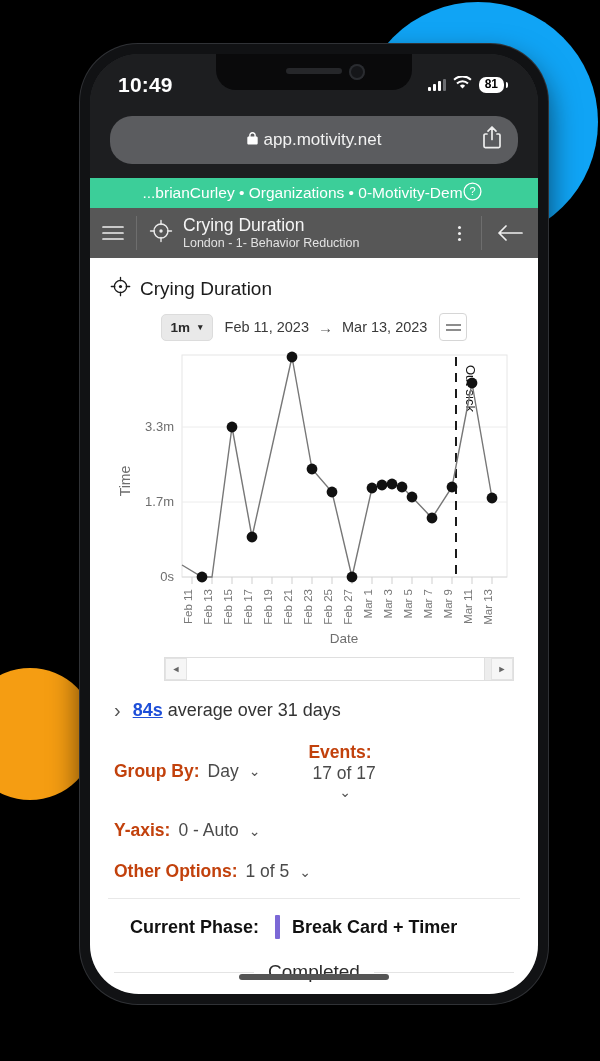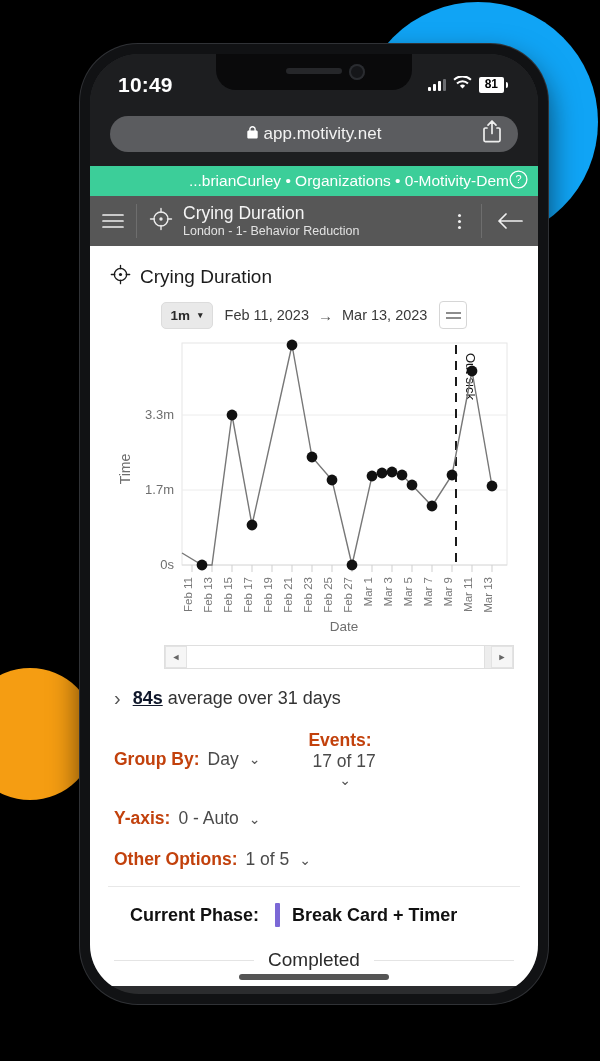--- a/index.html
+++ b/index.html
@@ -49,38 +49,38 @@
             border-radius: 50%; background: #151619; box-shadow: inset 0 0 0 2px #2a2c30; }
   #status-right { display: flex; align-items: center; gap: 7px; padding-top: 4px; }
   .bars { display: flex; align-items: flex-end; gap: 2px; height: 12px; }
   .bars i { display: block; width: 3px; background: #fff; border-radius: 1px; }
   .bars i:nth-child(1) { height: 4px; }
   .bars i:nth-child(2) { height: 7px; }
   .bars i:nth-child(3) { height: 10px; }
   .bars i:nth-child(4) { height: 12px; background: #6c6e72; }
   #battery {
     background:#fff; color:#000; font-size:12px; font-weight:700;
-    border-radius: 2px; padding: 1px 6px 2px; line-height:1.15;
+    border-radius: 7px; padding: 1px 6px 2px; line-height:1.15;
   }
   #battery-tip { width:2px; height:6px; background:#fff; border-radius:0 2px 2px 0; margin-left:-5px;}
 
   
   #url-bar-wrap { background:#1d1e20; padding: 4px 20px 14px; }
   #url-bar {
-    height: 36px; background: #5b5c5f; border-radius: 22px;
+    height: 48px; background: #5b5c5f; border-radius: 22px;
     display:flex; align-items:center; justify-content:center; position:relative;
     color:#f2f2f2; font-size:17px;
   }
   #url-text { display:flex; align-items:center; gap:6px; }
   #share-icon { position:absolute; right:16px; top:50%; transform:translateY(-50%); }
 
   
   #breadcrumb {
     background: #3CCE99; height: 30px; display:flex; align-items:center;
-    justify-content:flex-end; padding: 0 10px 0 6px; color:#fff;
+    justify-content:center; padding: 0 10px 0 6px; color:#fff;
     font-size: 15.5px; white-space: nowrap; overflow:hidden;
   }
   #breadcrumb-text { overflow:hidden; text-overflow:clip; }
   #help-icon { flex:0 0 auto; }
 
   
   #app-header {
     background: #575757; height: 50px; display:flex; align-items:center; color:#fff;
   }
   #hamburger { width: 46px; display:flex; align-items:center; justify-content:center; flex:0 0 auto; }
@@ -125,21 +125,21 @@
     display:flex; align-items:stretch;
   }
   .scroll-btn { width:22px; background:#f6f6f6; border:1px solid #e3e3e3; display:flex; align-items:center; justify-content:center;
                 font-size:9px; color:#666; }
   #scroll-track { flex:1 1 auto; background:#fff; }
   #scroll-thumb-r { width:7px; background:#ededed; border-left:1px solid #e0e0e0; }
 
   
   #avg-row { display:flex; align-items:center; gap:12px; padding: 18px 0 0 24px; font-size:18px; color:#333; }
   #avg-chevron { color:#555; font-size:20px; }
-  #avg-row b { color:#0f172a;text-decoration:underline; }
+  #avg-row b { color:#1d4ed8;text-decoration:underline; }
 
   .opt-row { display:flex; align-items:center; padding: 0 0 0 24px; margin-top: 20px; font-size:17.5px; color:#2b2b2b; }
   .opt-label { font-weight:700; color:#c2410c; }
   .opt-value { color:#4a4a4a; margin-left:8px;text-align:center; }
   .chev { color:#555; margin-left:10px; font-size:14px; }
   #events-group { margin-left: 44px; display:flex; align-items:center;flex-direction:column; }
 
   #divider { height:1px; background:#e8e8e8; margin: 16px 18px 0; }
 
   #phase-row { display:flex; align-items:center; padding-left:24px; margin-top:16px; font-size:18px; }

